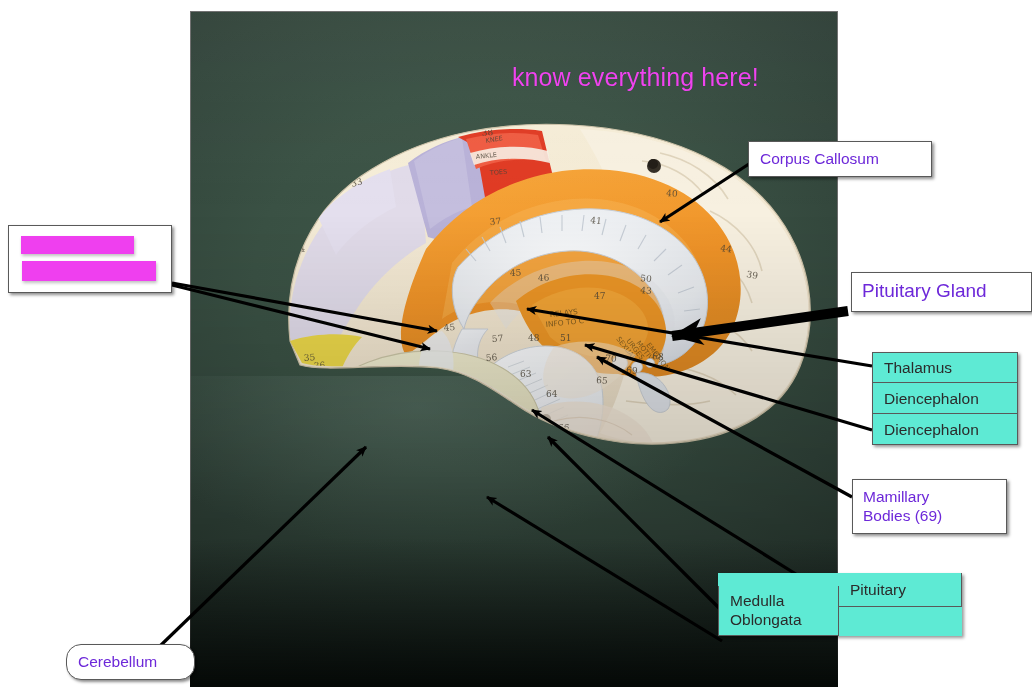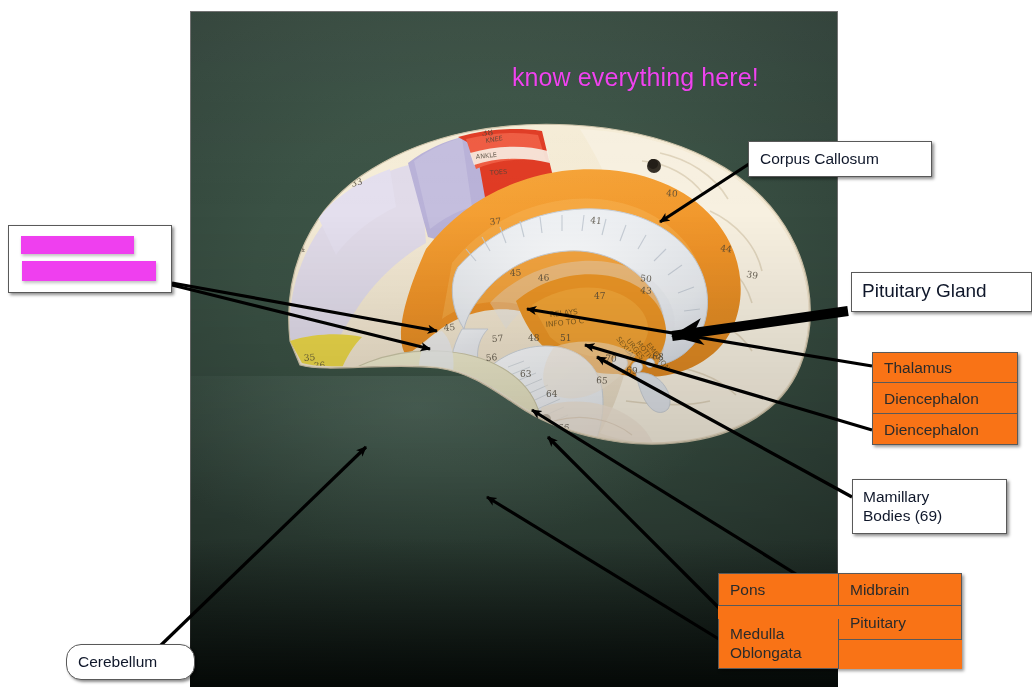--- a/index.html
+++ b/index.html
@@ -43,31 +43,31 @@
     text-shadow:0 0 1px rgba(0,0,0,.25);
   }
 
   
   .box{
     position:absolute;background:#ffffff;border:1px solid #595959;
     box-sizing:border-box;
     box-shadow:2px 2px 3px rgba(0,0,0,.45);
   }
   .box .txt{
-    color:#0f172a;font-size:15.5px;line-height:20px;
+    color:#6d28d9;font-size:15.5px;line-height:20px;
     padding:7px 11px;white-space:pre-line;
   }
   .cell{
     box-sizing:border-box;
     display:flex;align-items:center;
     color:#2b2b2b;font-size:15.5px;line-height:19px;
     padding:6px 11px;
   }
   .cell.bold{font-weight:normal;}
-  .tbl{position:absolute;background:#f97316;box-shadow:2px 2px 3px rgba(0,0,0,.4);}
+  .tbl{position:absolute;background:#5eead4;box-shadow:2px 2px 3px rgba(0,0,0,.4);}
   .tbl .row{display:flex;}
 
   
   svg.arrows{position:absolute;left:0;top:0;width:1032px;height:698px;pointer-events:none;}
 
   
   .redact{position:absolute;background:#ef3fef;box-shadow:1px 2px 3px rgba(0,0,0,.25);}
 </style>
 </head>
 <body>
@@ -402,24 +402,20 @@
     <div class="cell" style="border:1px solid #595959;border-top:none;height:31px;">Diencephalon</div>
   </div>
 
   <div class="box" style="left:852px;top:479px;width:155px;height:55px;">
     <div class="txt" style="line-height:19px;padding:7px 10px;">Mamillary
 Bodies (69)</div>
   </div>
 
   <div class="tbl" style="left:718px;top:573px;width:244px;">
     <div class="row">
-      <div class="cell" style="width:121px;height:33px;border:1px solid #595959;">Pons</div>
-      <div class="cell" style="width:123px;height:33px;border:1px solid #595959;border-left:none;">Midbrain</div>
-    </div>
-    <div class="row">
       <div class="cell" style="width:121px;height:50px;border:1px solid #595959;border-top:none;white-space:pre-line;display:block;padding-top:5px;margin-top:13px;">Medulla
 Oblongata</div>
       <div class="cell bold" style="width:123px;height:34px;border:1px solid #595959;border-top:none;border-left:none;">Pituitary</div>
     </div>
   </div>
 
   <div class="box" style="left:66px;top:644px;width:129px;height:36px;border-radius:15px;">
     <div class="txt">Cerebellum</div>
   </div>
 

